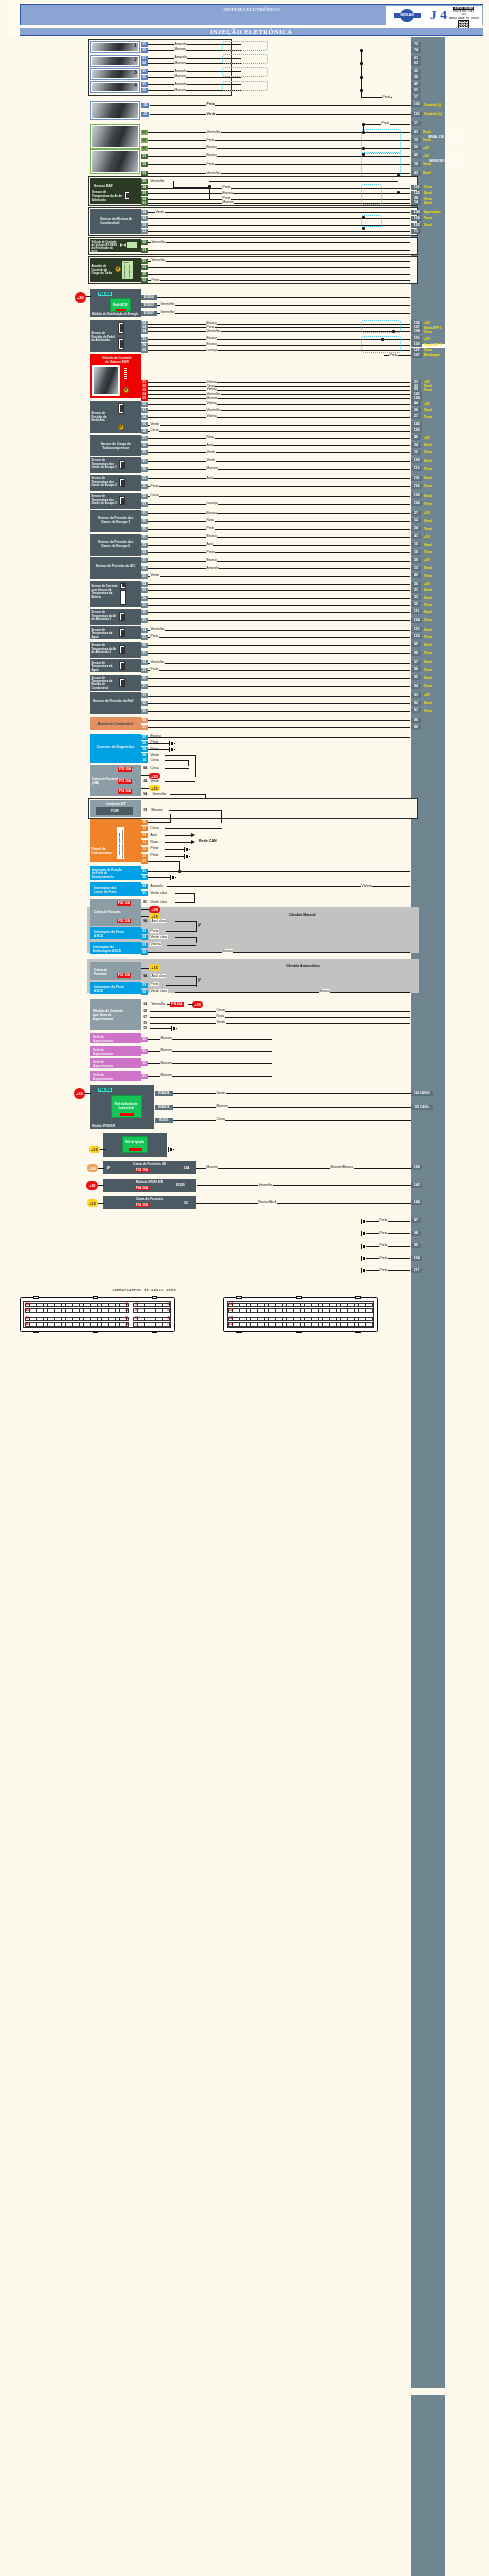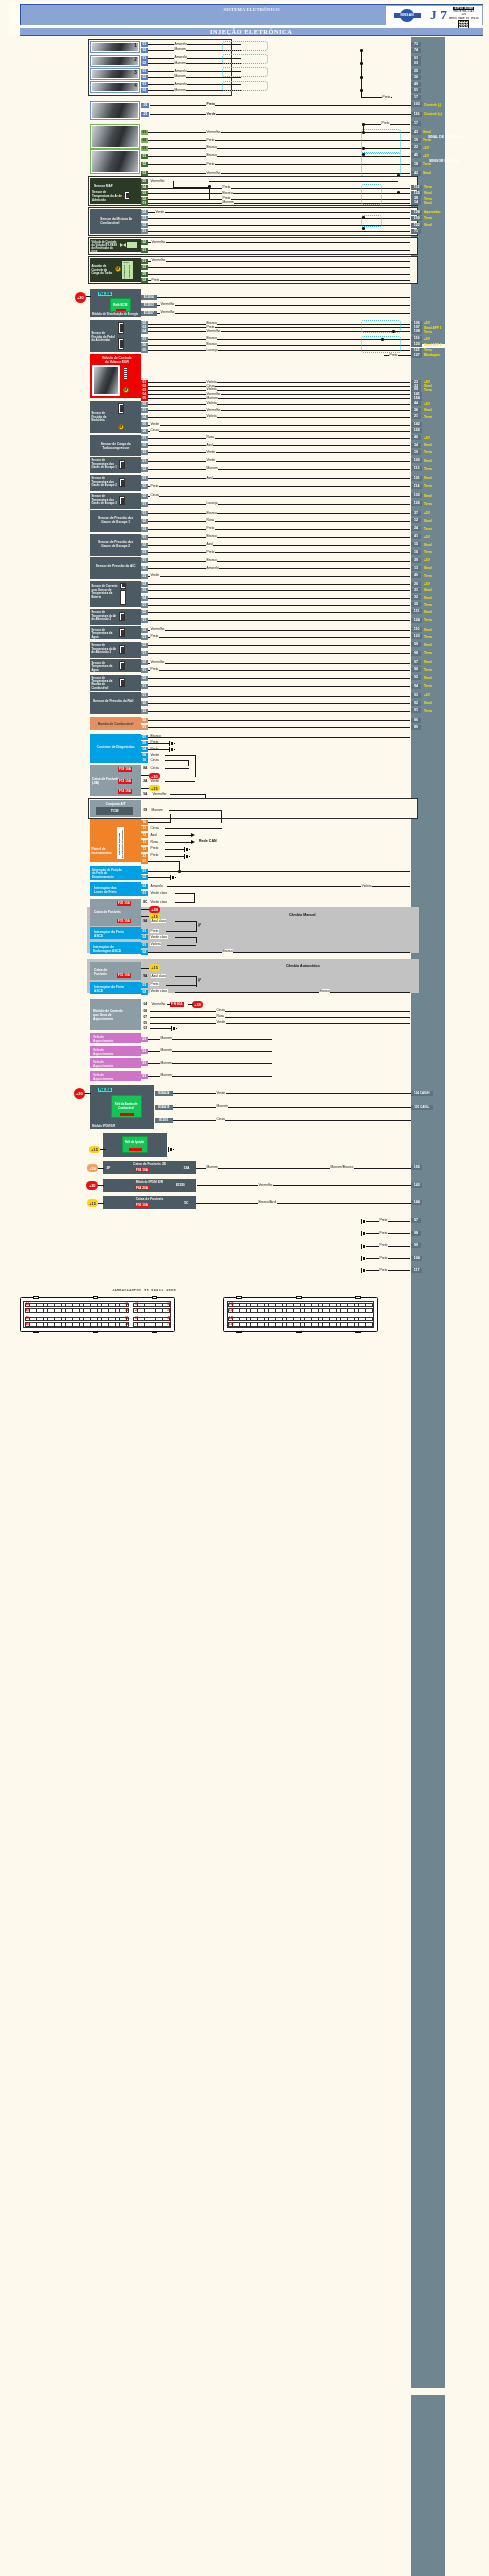--- a/index.html
+++ b/index.html
@@ -136,21 +136,21 @@
   <div class="hdr-outer">
     <div class="hdr-band">
       <div class="hdr-sub">SISTEMA ELETRÔNICO</div>
       <div class="ecu-label">
         <div class="nissan-box">
           <div class="nissan-logo">
             <div class="ell"></div>
             <div class="bar">NISSAN</div>
           </div>
         </div>
-        <div class="j4">J 7</div>
+        <div class="j4">J 4</div>
         <div class="ecu-txt">
           <div class="ecu-pn">23710 5X30E</div>
           <div>MB275700-2191</div>
           <div>12V</div>
           <div>DENSO MADE IN SPAIN</div>
           <div class="qr"></div>
         </div>
       </div>
     </div>
     <div class="hdr-title">INJEÇÃO ELETRÔNICA</div>

